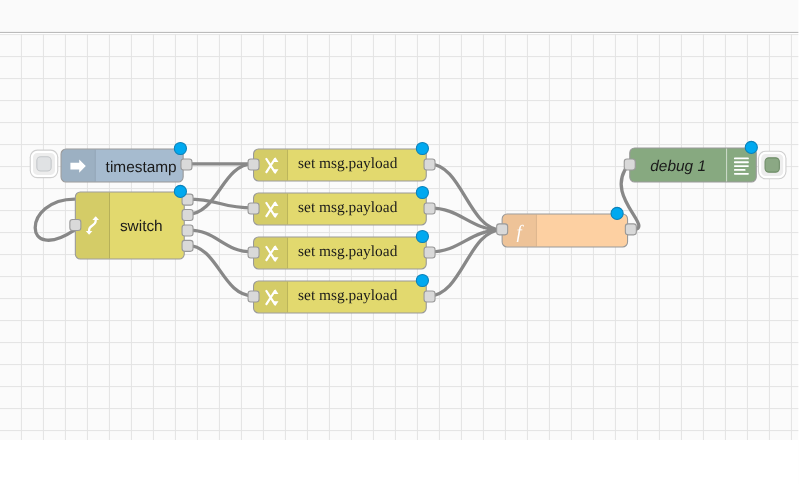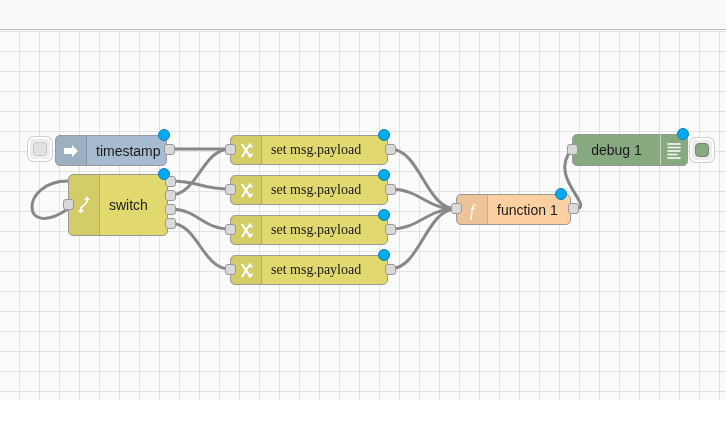--- a/index.html
+++ b/index.html
@@ -41,21 +41,21 @@
     border-right:1px solid rgba(0,0,0,0.14);
     border-top-left-radius:4px;border-bottom-left-radius:4px;
     display:flex;align-items:center;justify-content:center;
     background:rgba(0,0,0,0.06);
   }
   .node .label{
     flex:1 1 auto;display:flex;align-items:center;
     padding:0 9px;font-size:14px;color:#1a1a1a;white-space:nowrap;
   }
   .node .label.center{justify-content:center;}
-  .node .label.italic{}
+  .node .label.italic{font-style:italic;}
 
   
   .n-inject{background:#a6bbcf;}
   .n-switch{background:#e2d96e;justify-content:space-between;}
   .n-change{background:#e2d96e;font-family:Liberation Serif, serif;}
   .n-function{background:#fdd0a2;}
   .n-debug{background:#87a980;}
 
   
   .port{
@@ -219,21 +219,20 @@
     <div class="port" style="left:225px;top:233px;"></div>
     <div class="port" style="left:385px;top:233px;"></div>
     <div class="status-dot" style="left:378px;top:218px;"></div>
 
     <div class="node n-function" style="left:456px;top:163px;width:115px;height:31px;">
       <div class="icon-box">
         <svg class="gi" width="18" height="20" viewBox="0 0 18 20" aria-hidden="true">
           <text x="9" y="16" text-anchor="middle" font-family="Liberation Serif, serif" font-size="17" font-style="italic" fill="#ffffff">f</text>
         </svg>
       </div>
-      <div class="label italic">function 1</div>
     </div>
     <div class="port" style="left:451px;top:172px;"></div>
     <div class="port" style="left:568px;top:172px;"></div>
     <div class="status-dot" style="left:555px;top:157px;"></div>
 
     <div class="node n-debug" style="left:572px;top:103px;width:116px;height:32px;">
       <div class="label italic center">debug 1</div>
       <div class="debug-glyph">
         <svg class="gi" width="16" height="18" viewBox="0 0 16 18" aria-hidden="true">
           <g stroke="#ffffff" stroke-width="1.6" stroke-linecap="round">

